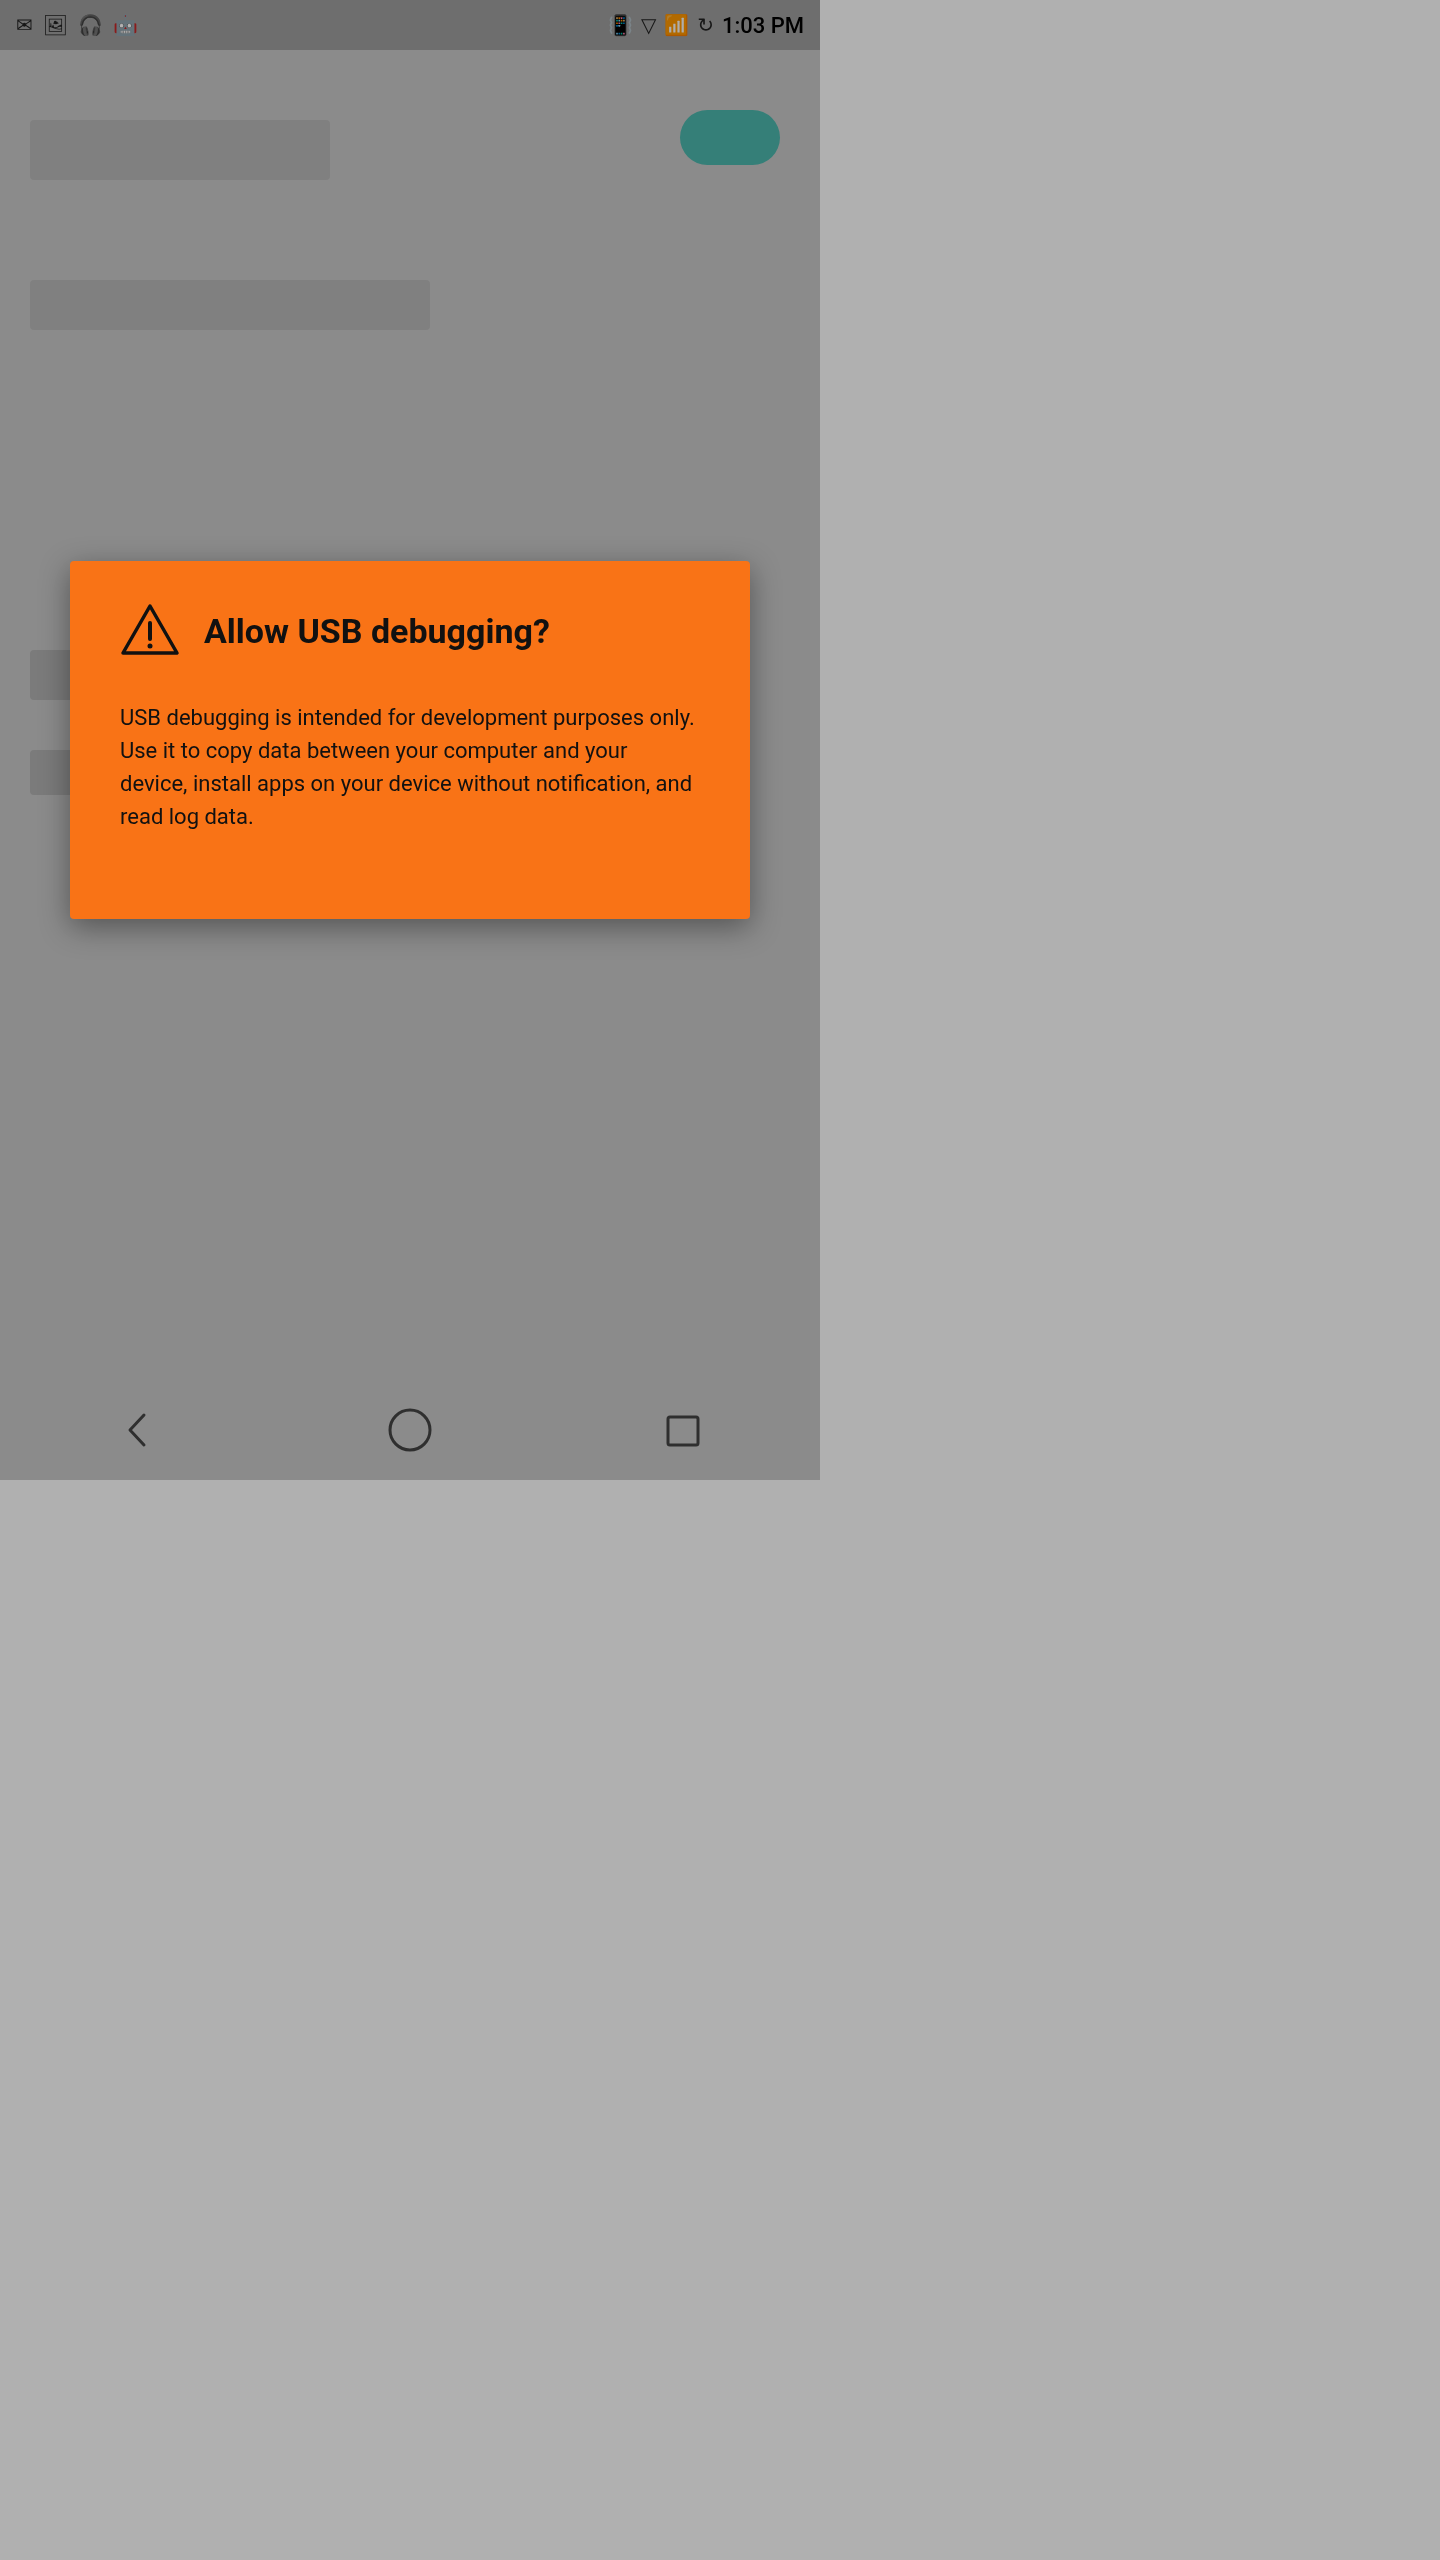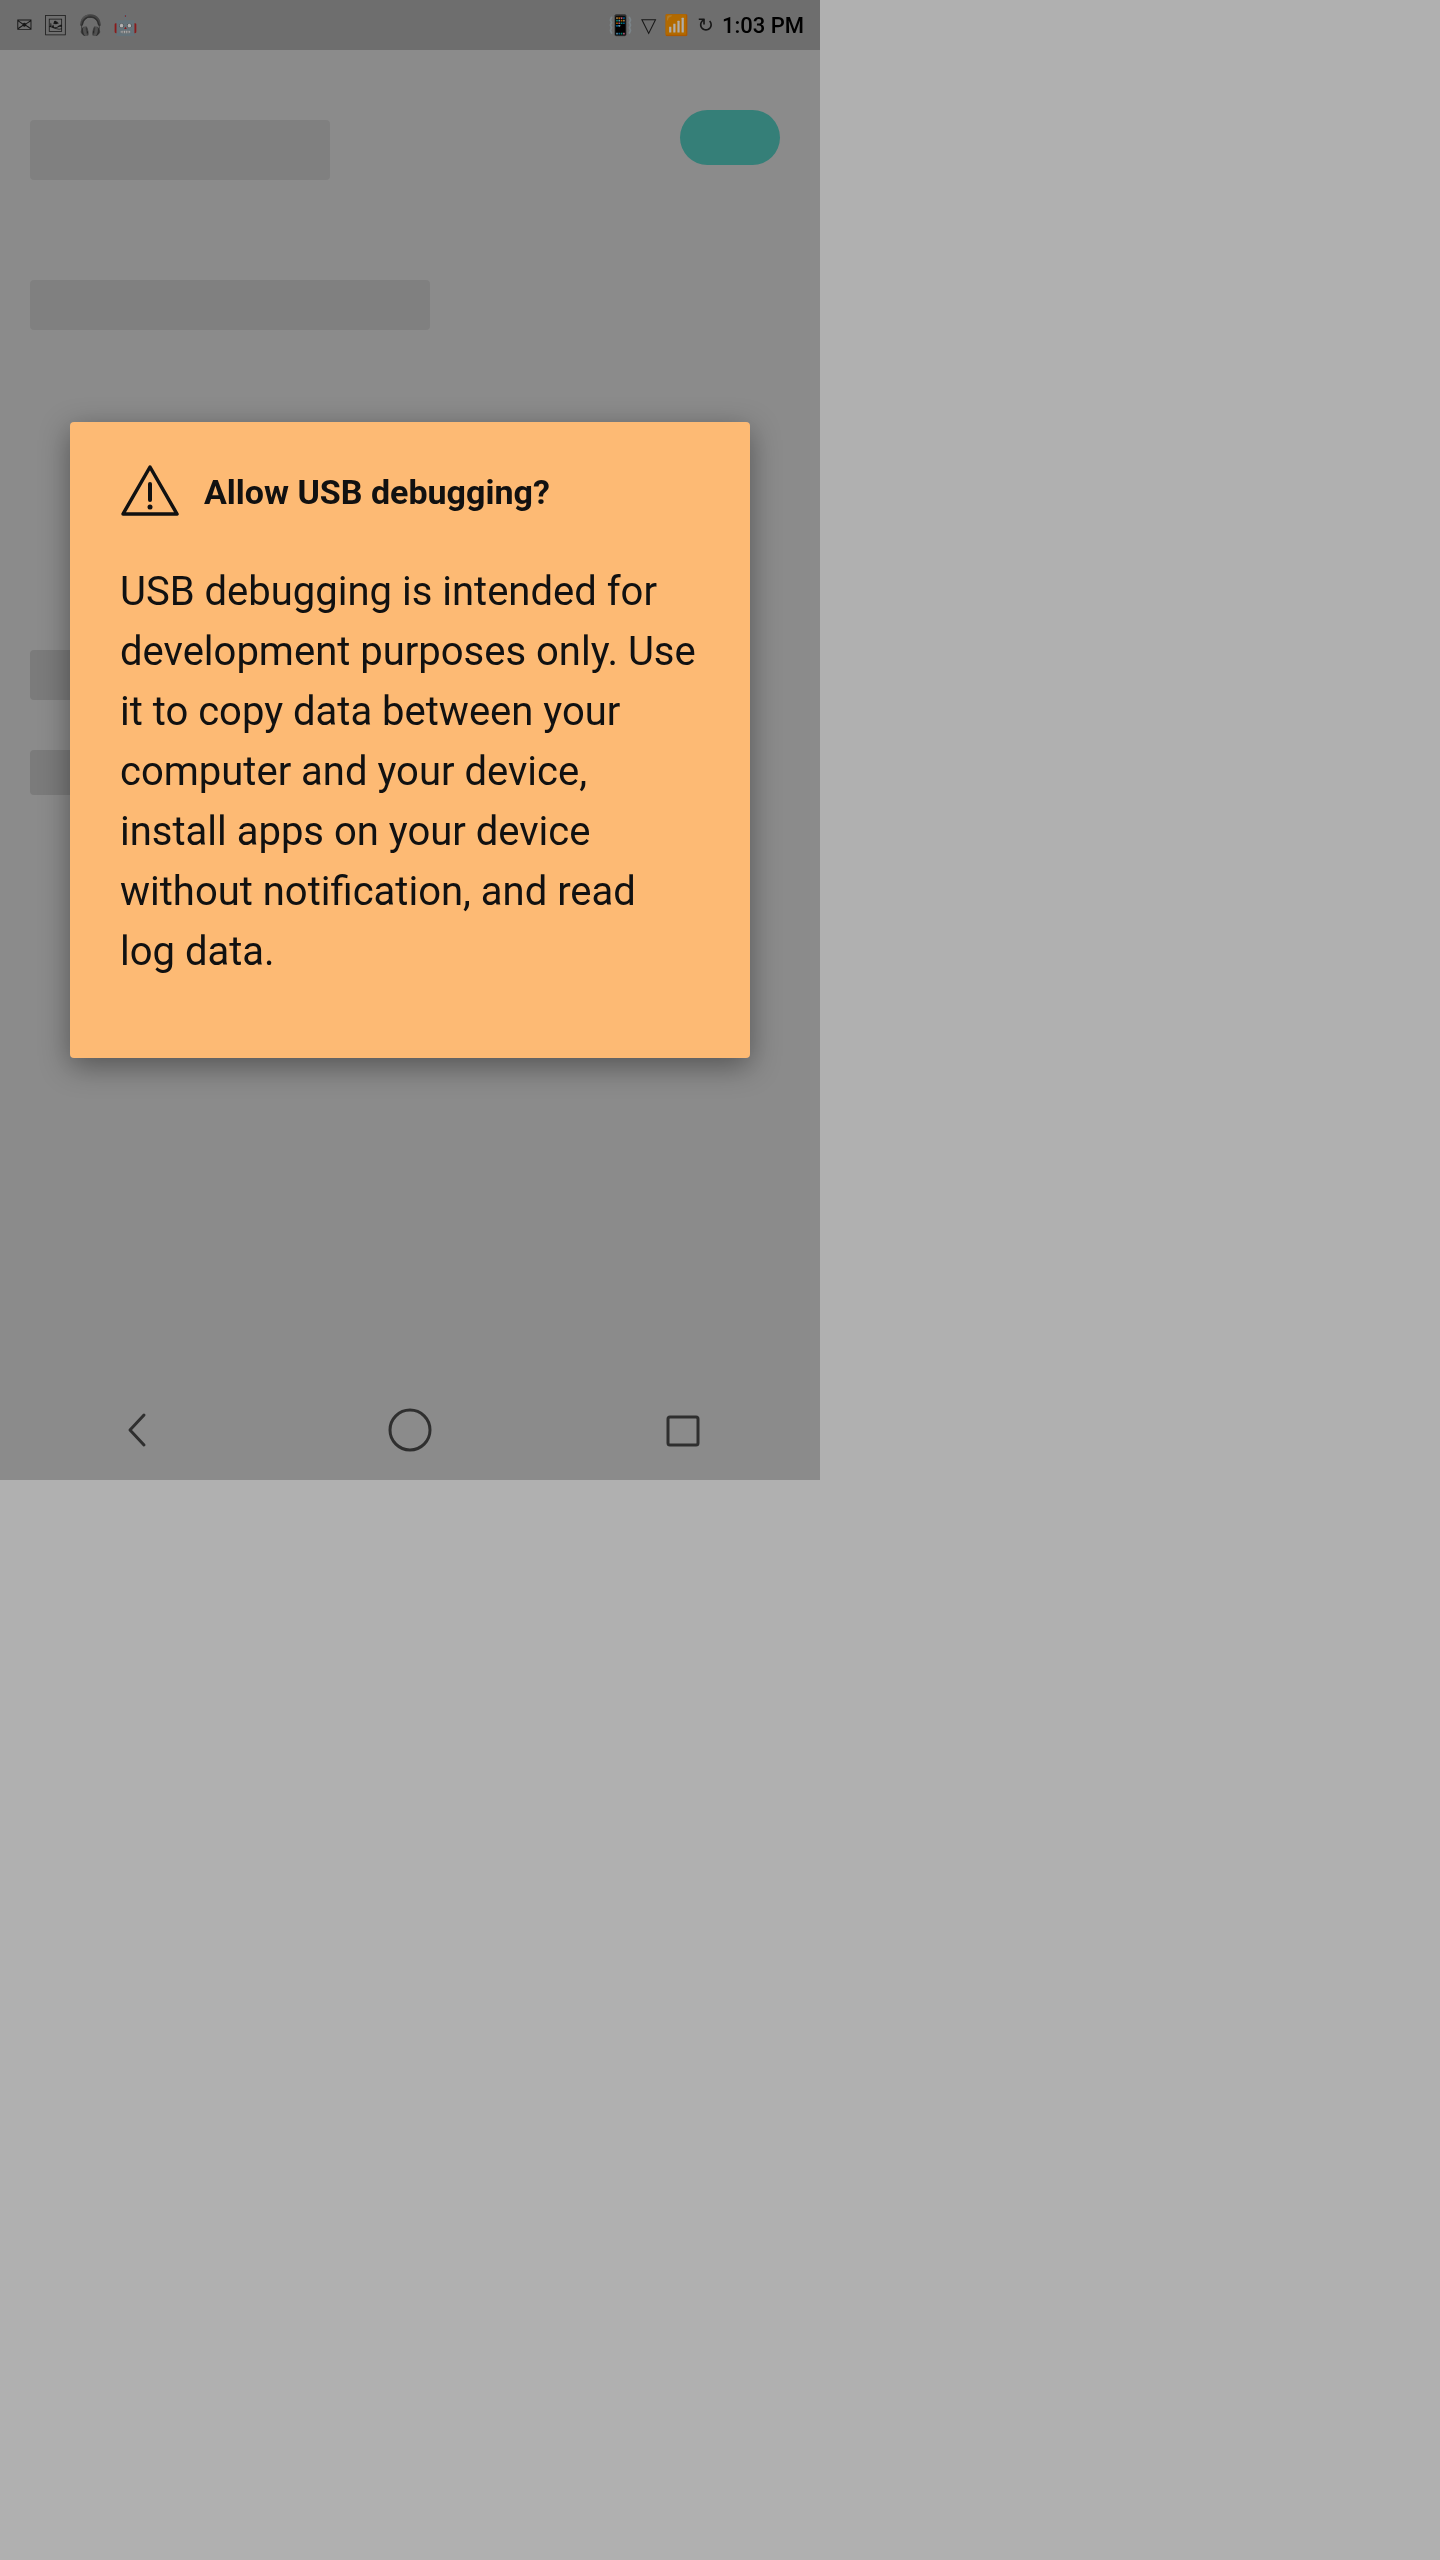--- a/index.html
+++ b/index.html
@@ -124,24 +124,24 @@
       right: 0;
       bottom: 0;
       background-color: rgba(0, 0, 0, 0.3);
       display: flex;
       align-items: center;
       justify-content: center;
       z-index: 100;
     }
 
     .dialog {
-      background-color: #fdba74;
+      background-color: #f97316;
       border-radius: 4px;
       width: 680px;
-      padding: 40px 50px 36px 50px;
+      padding: 40px 50px 46px 50px;
       box-shadow: 0 8px 30px rgba(0,0,0,0.4);
     }
 
     .dialog-title-row {
       display: flex;
       align-items: center;
       gap: 24px;
       margin-bottom: 40px;
     }
 
@@ -152,21 +152,21 @@
     }
 
     .dialog-title {
       font-size: 34px;
       font-weight: 700;
       color: #111111;
       line-height: 1.2;
     }
 
     .dialog-body {
-      font-size: 40px;
+      font-size: 22px;
       color: #111111;
       line-height: 1.5;
       margin-bottom: 40px;
     }
 
     .dialog-buttons {
       display: flex;
       justify-content: flex-end;
       gap: 40px;
     }

